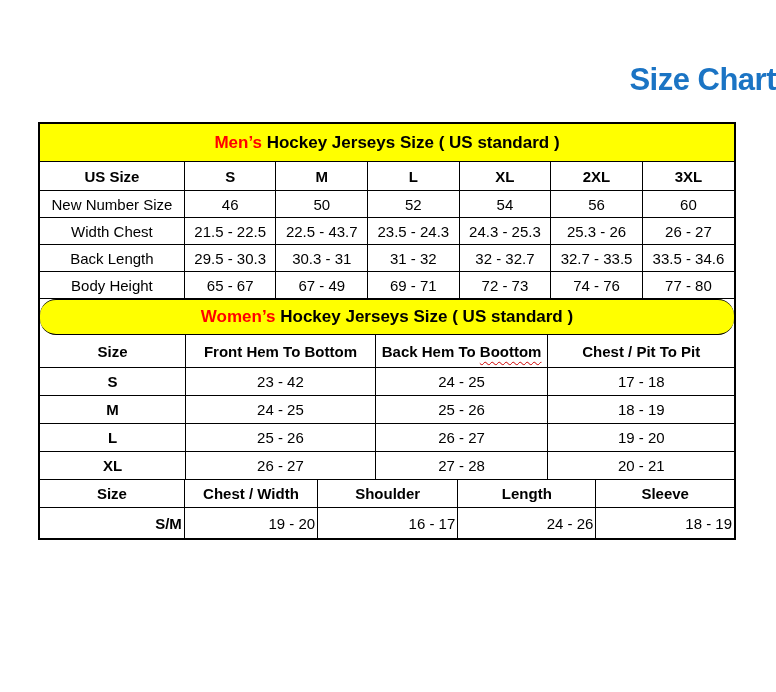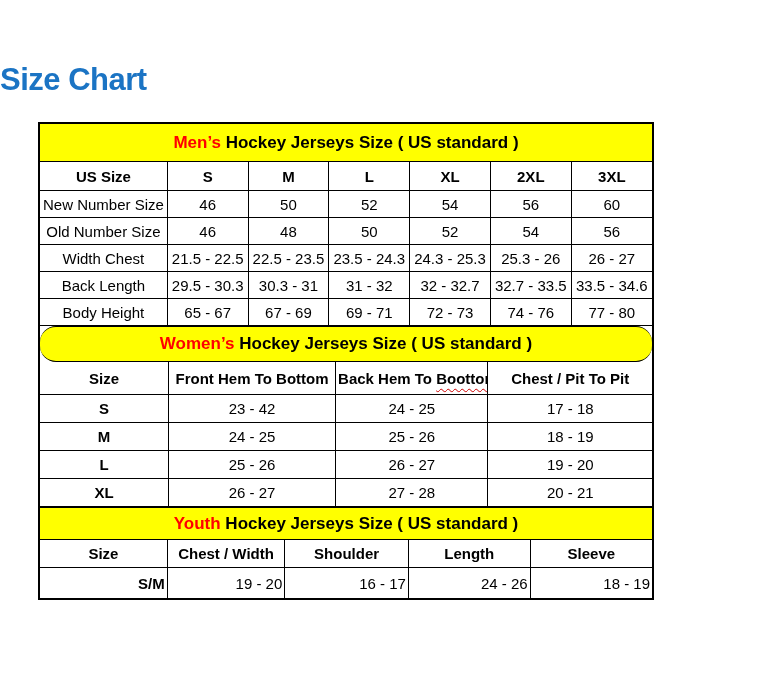--- a/index.html
+++ b/index.html
@@ -9,25 +9,25 @@
     --line:#000000;
     --squiggle:#CC0000;
   }
   html,body{margin:0;padding:0;}
   body{
     width:776px;height:692px;background:#ffffff;position:relative;overflow:hidden;
     font-family:"Liberation Sans", sans-serif;color:#000;
   }
   .title{
     position:absolute;top:62px;left:0;width:776px;margin:0;
-    text-align:left;font-size:31px;font-weight:bold;color:var(--title-blue);
+    text-align:right;font-size:31px;font-weight:bold;color:var(--title-blue);
     letter-spacing:-0.5px;
   }
   .chart{
-    position:absolute;left:38px;top:122px;width:616px;
+    position:absolute;left:38px;top:122px;width:698px;
     border:2px solid var(--line);box-sizing:border-box;background:#fff;
   }
   .band{
     background:var(--band-yellow);
     text-align:center;font-weight:bold;font-size:17px;
     border-bottom:1px solid var(--line);
   }
   .band-m{height:37px;line-height:37px;}
   .band-w{height:34px;line-height:34px;border-top:1px solid var(--line);border-radius:16px;}
   .band-y{height:31px;line-height:31px;border-top:1px solid var(--line);}
@@ -92,50 +92,41 @@
     <tr>
       <td class="lbl">New Number Size</td>
       <td>46</td>
       <td>50</td>
       <td>52</td>
       <td>54</td>
       <td>56</td>
       <td>60</td>
     </tr>
     <tr>
-      <td class="lbl">Old Number Size</td>
-      <td>46</td>
-      <td>48</td>
-      <td>50</td>
-      <td>52</td>
-      <td>54</td>
-      <td>56</td>
-    </tr>
-    <tr>
       <td class="lbl">Width Chest</td>
       <td>21.5 - 22.5</td>
-      <td>22.5 - 23.5</td>
+      <td>22.5 - 43.7</td>
       <td>23.5 - 24.3</td>
       <td>24.3 - 25.3</td>
       <td>25.3 - 26</td>
       <td>26 - 27</td>
     </tr>
     <tr>
       <td class="lbl">Back Length</td>
       <td>29.5 - 30.3</td>
       <td>30.3 - 31</td>
       <td>31 - 32</td>
       <td>32 - 32.7</td>
       <td>32.7 - 33.5</td>
       <td>33.5 - 34.6</td>
     </tr>
     <tr>
       <td class="lbl">Body Height</td>
       <td>65 - 67</td>
-      <td>67 - 69</td>
+      <td>67 - 49</td>
       <td>69 - 71</td>
       <td>72 - 73</td>
       <td>74 - 76</td>
       <td>77 - 80</td>
     </tr>
   </tbody>
     </table>
 
   <div class="band band-w"><span class="accent">Women’s</span> <span>Hockey Jerseys Size ( US standard )</span></div>
 
@@ -173,21 +164,20 @@
     </tr>
     <tr>
       <td class="lbl-b">XL</td>
       <td>26 - 27</td>
       <td>27 - 28</td>
       <td>20 - 21</td>
     </tr>
   </tbody>
     </table>
 
-  <div class="band band-y"><span class="accent">Youth</span> <span>Hockey Jerseys Size ( US standard )</span></div>
 
   <table class="tbl youth last">
     <colgroup>
       <col style="width:20.8%">
         <col style="width:19.2%">
         <col style="width:20.2%">
         <col style="width:19.9%">
         <col style="width:19.9%">
     </colgroup>
     <tbody>

